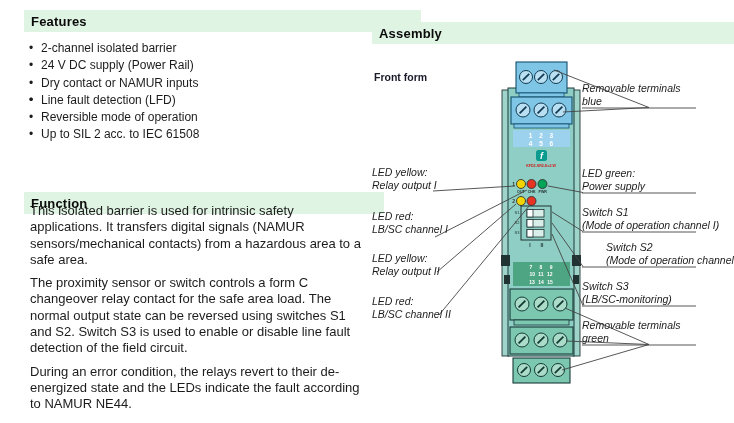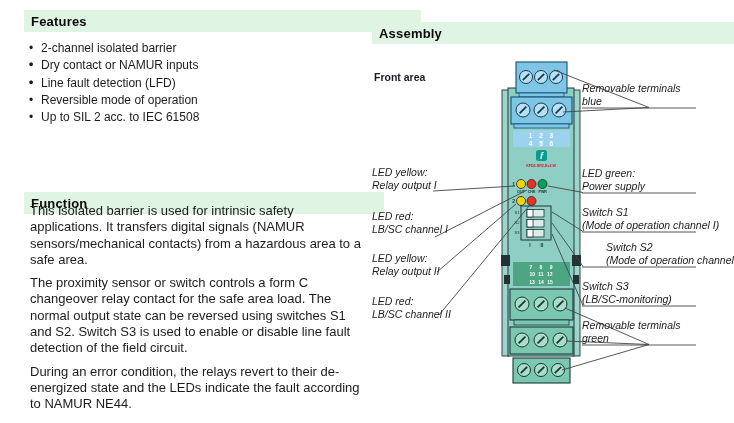--- a/index.html
+++ b/index.html
@@ -23,21 +23,21 @@
 <body>
 
 <div id="page">
 
   <div class="hdr-bar" style="left:24px;top:10px;width:397px;">
     <span class="hdr-text">Features</span>
   </div>
 
   <ul id="features-list">
     <li><span class="dot">•</span><span>2-channel isolated barrier</span></li>
-    <li><span class="dot">•</span></li>
+    <li><span class="dot">•</span><span>24 V DC supply (Power Rail)</span></li>
     <li><span class="dot">•</span><span>Dry contact or NAMUR inputs</span></li>
     <li><span class="dot">•</span></li>
     <li><span class="dot">•</span><span>Line fault detection (LFD)</span></li>
     <li><span class="dot">•</span><span>Reversible mode of operation</span></li>
     <li><span class="dot">•</span><span>Up to SIL 2 acc. to IEC 61508</span></li>
   </ul>
 
   <div class="hdr-bar" style="left:24px;top:192px;width:360px;">
     <span class="hdr-text">Function</span>
   </div>
@@ -45,21 +45,21 @@
   <div id="function-text">
     <p>This isolated barrier is used for intrinsic safety applications. It transfers digital signals (NAMUR sensors/mechanical contacts) from a hazardous area to a safe area.</p>
     <p>The proximity sensor or switch controls a form C changeover relay contact for the safe area load. The normal output state can be reversed using switches S1 and S2. Switch S3 is used to enable or disable line fault detection of the field circuit.</p>
     <p>During an error condition, the relays revert to their de-energized state and the LEDs indicate the fault according to NAMUR NE44.</p>
   </div>
 
   <div class="hdr-bar" style="left:372px;top:22px;width:404px;">
     <span class="hdr-text">Assembly</span>
   </div>
 
-  <div class="fv-label">Front area</div>
+  <div class="fv-label">Front form</div>
 
   <svg style="position:absolute;left:367px;top:40px;" width="367" height="383" viewBox="367 40 367 383">
 
     <g>
       <rect x="502" y="90" width="7" height="266" fill="#9ed4ca" stroke="#223333" stroke-width="0.9"></rect>
       <rect x="573" y="90" width="7" height="266" fill="#9ed4ca" stroke="#223333" stroke-width="0.9"></rect>
     </g>
 
     <rect x="508" y="88" width="66" height="268" fill="#8fcec4" stroke="#1a3a3a" stroke-width="1"></rect>
 

